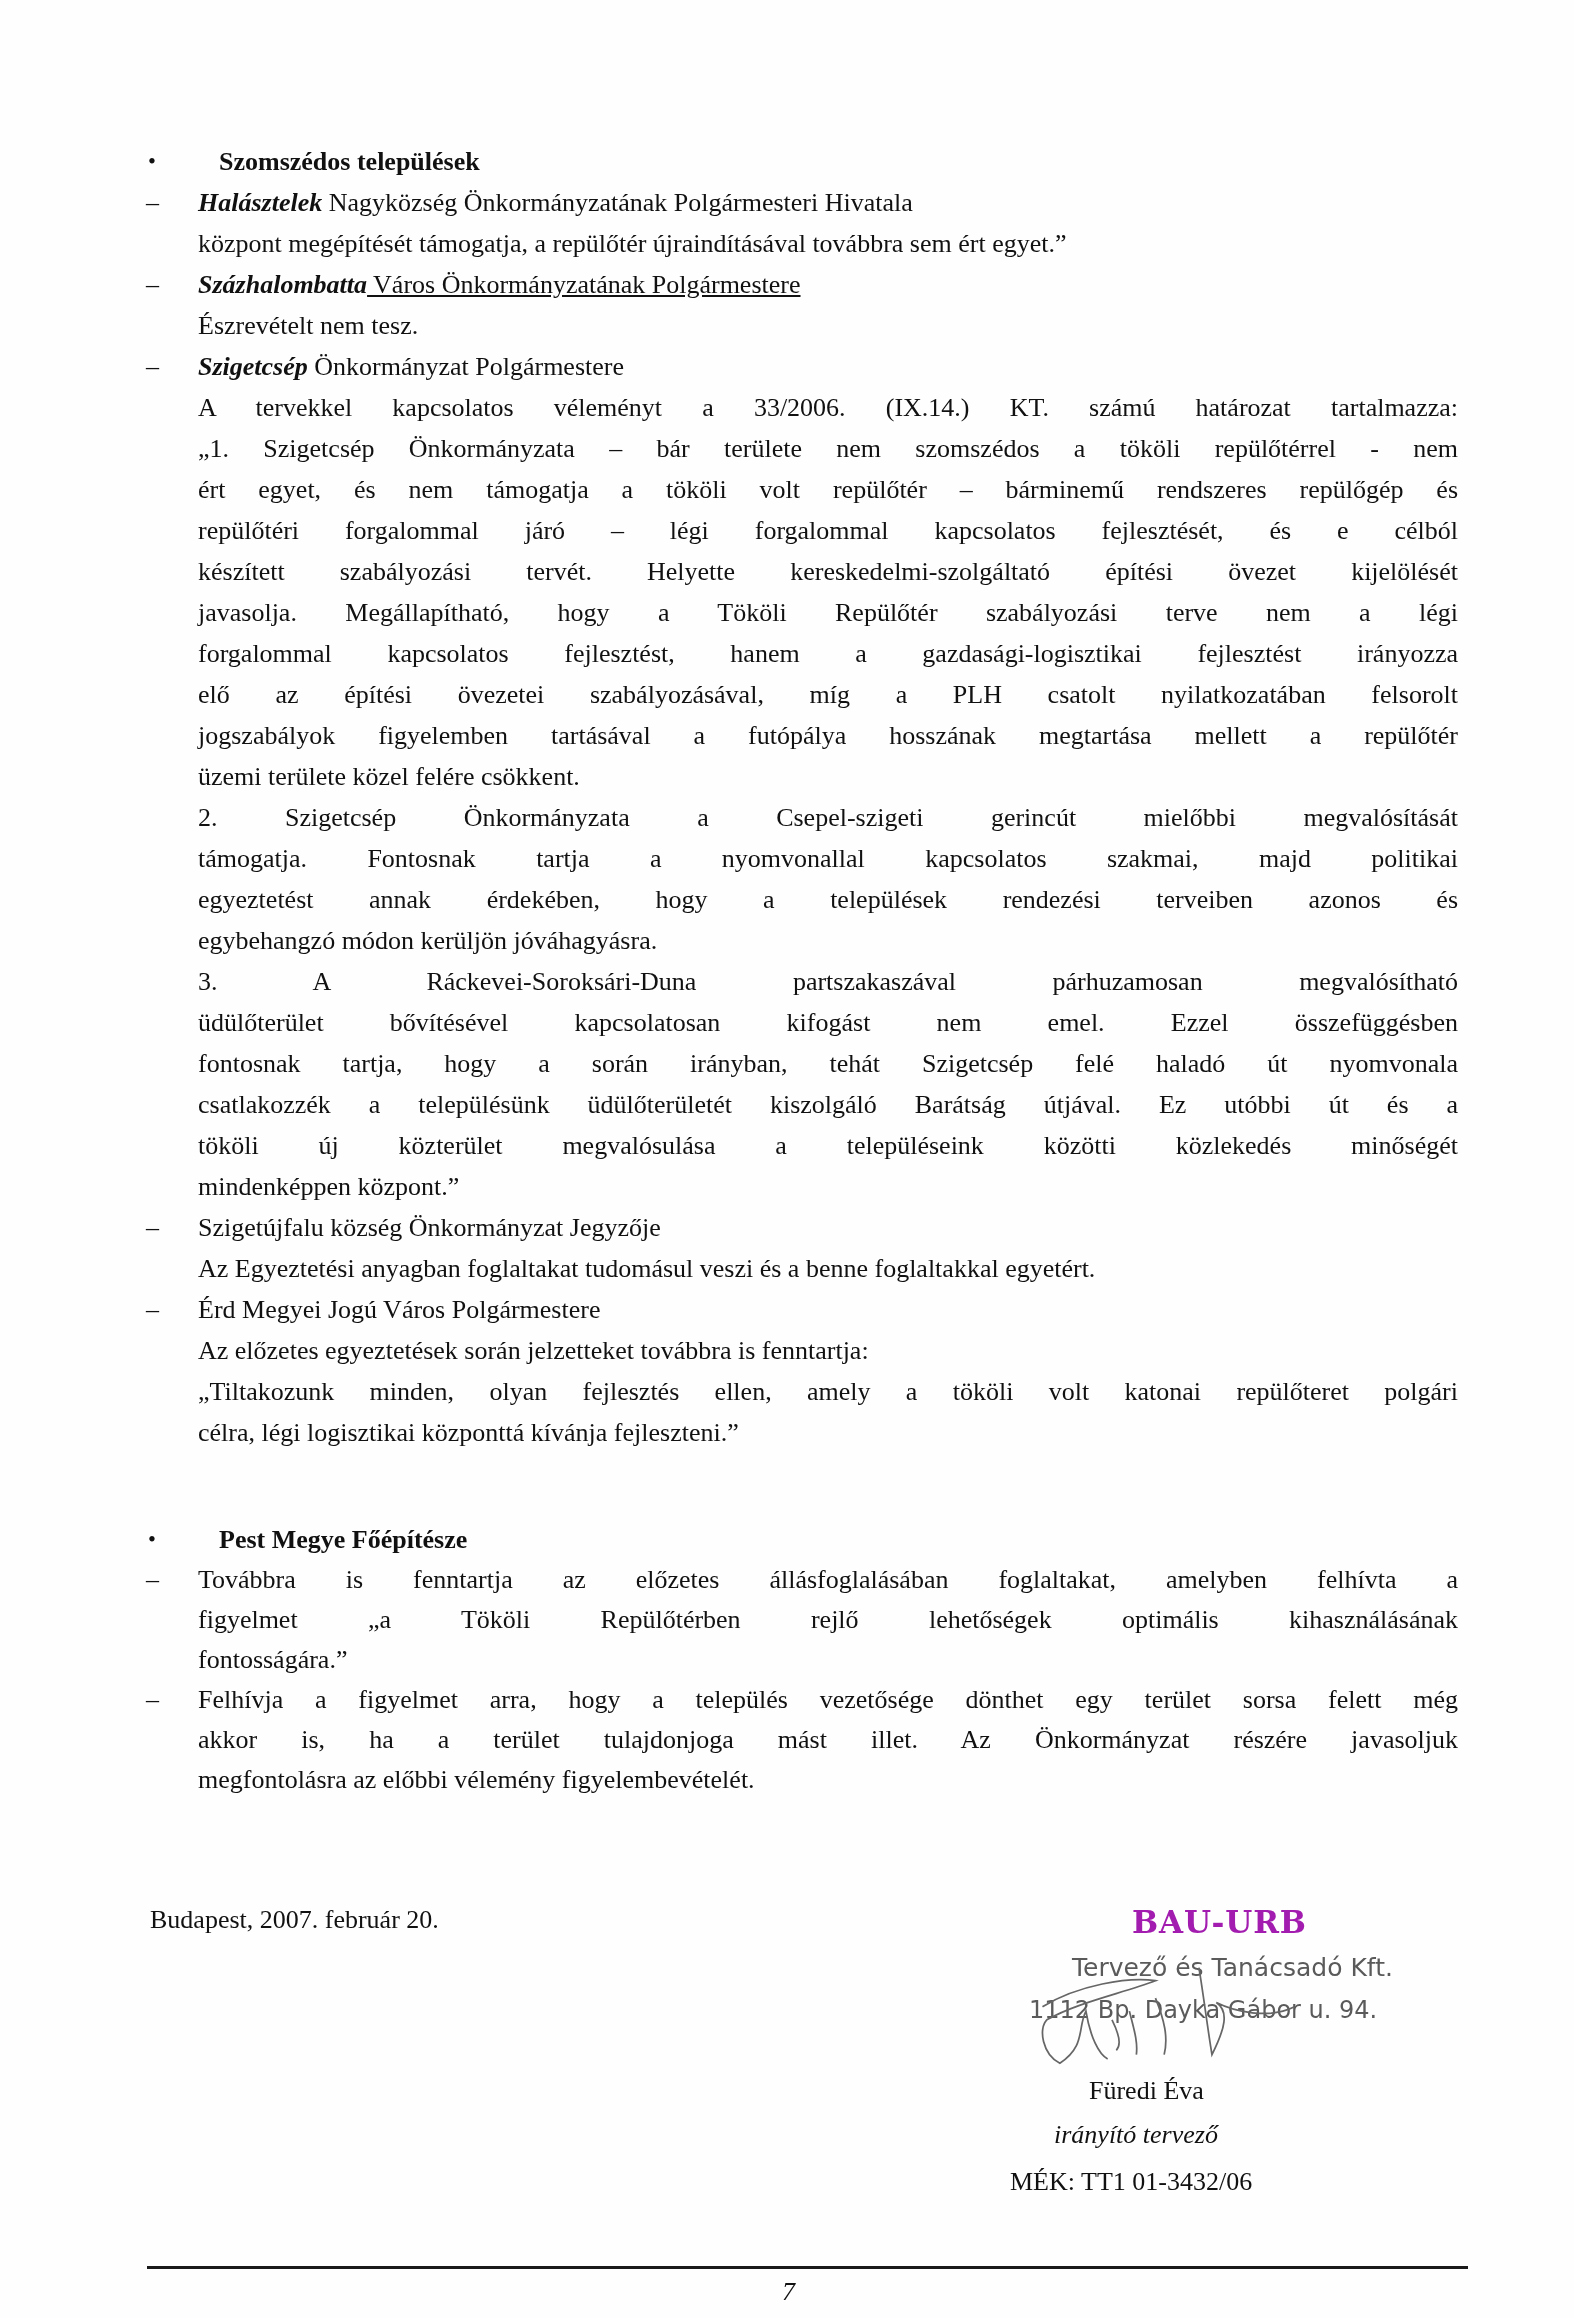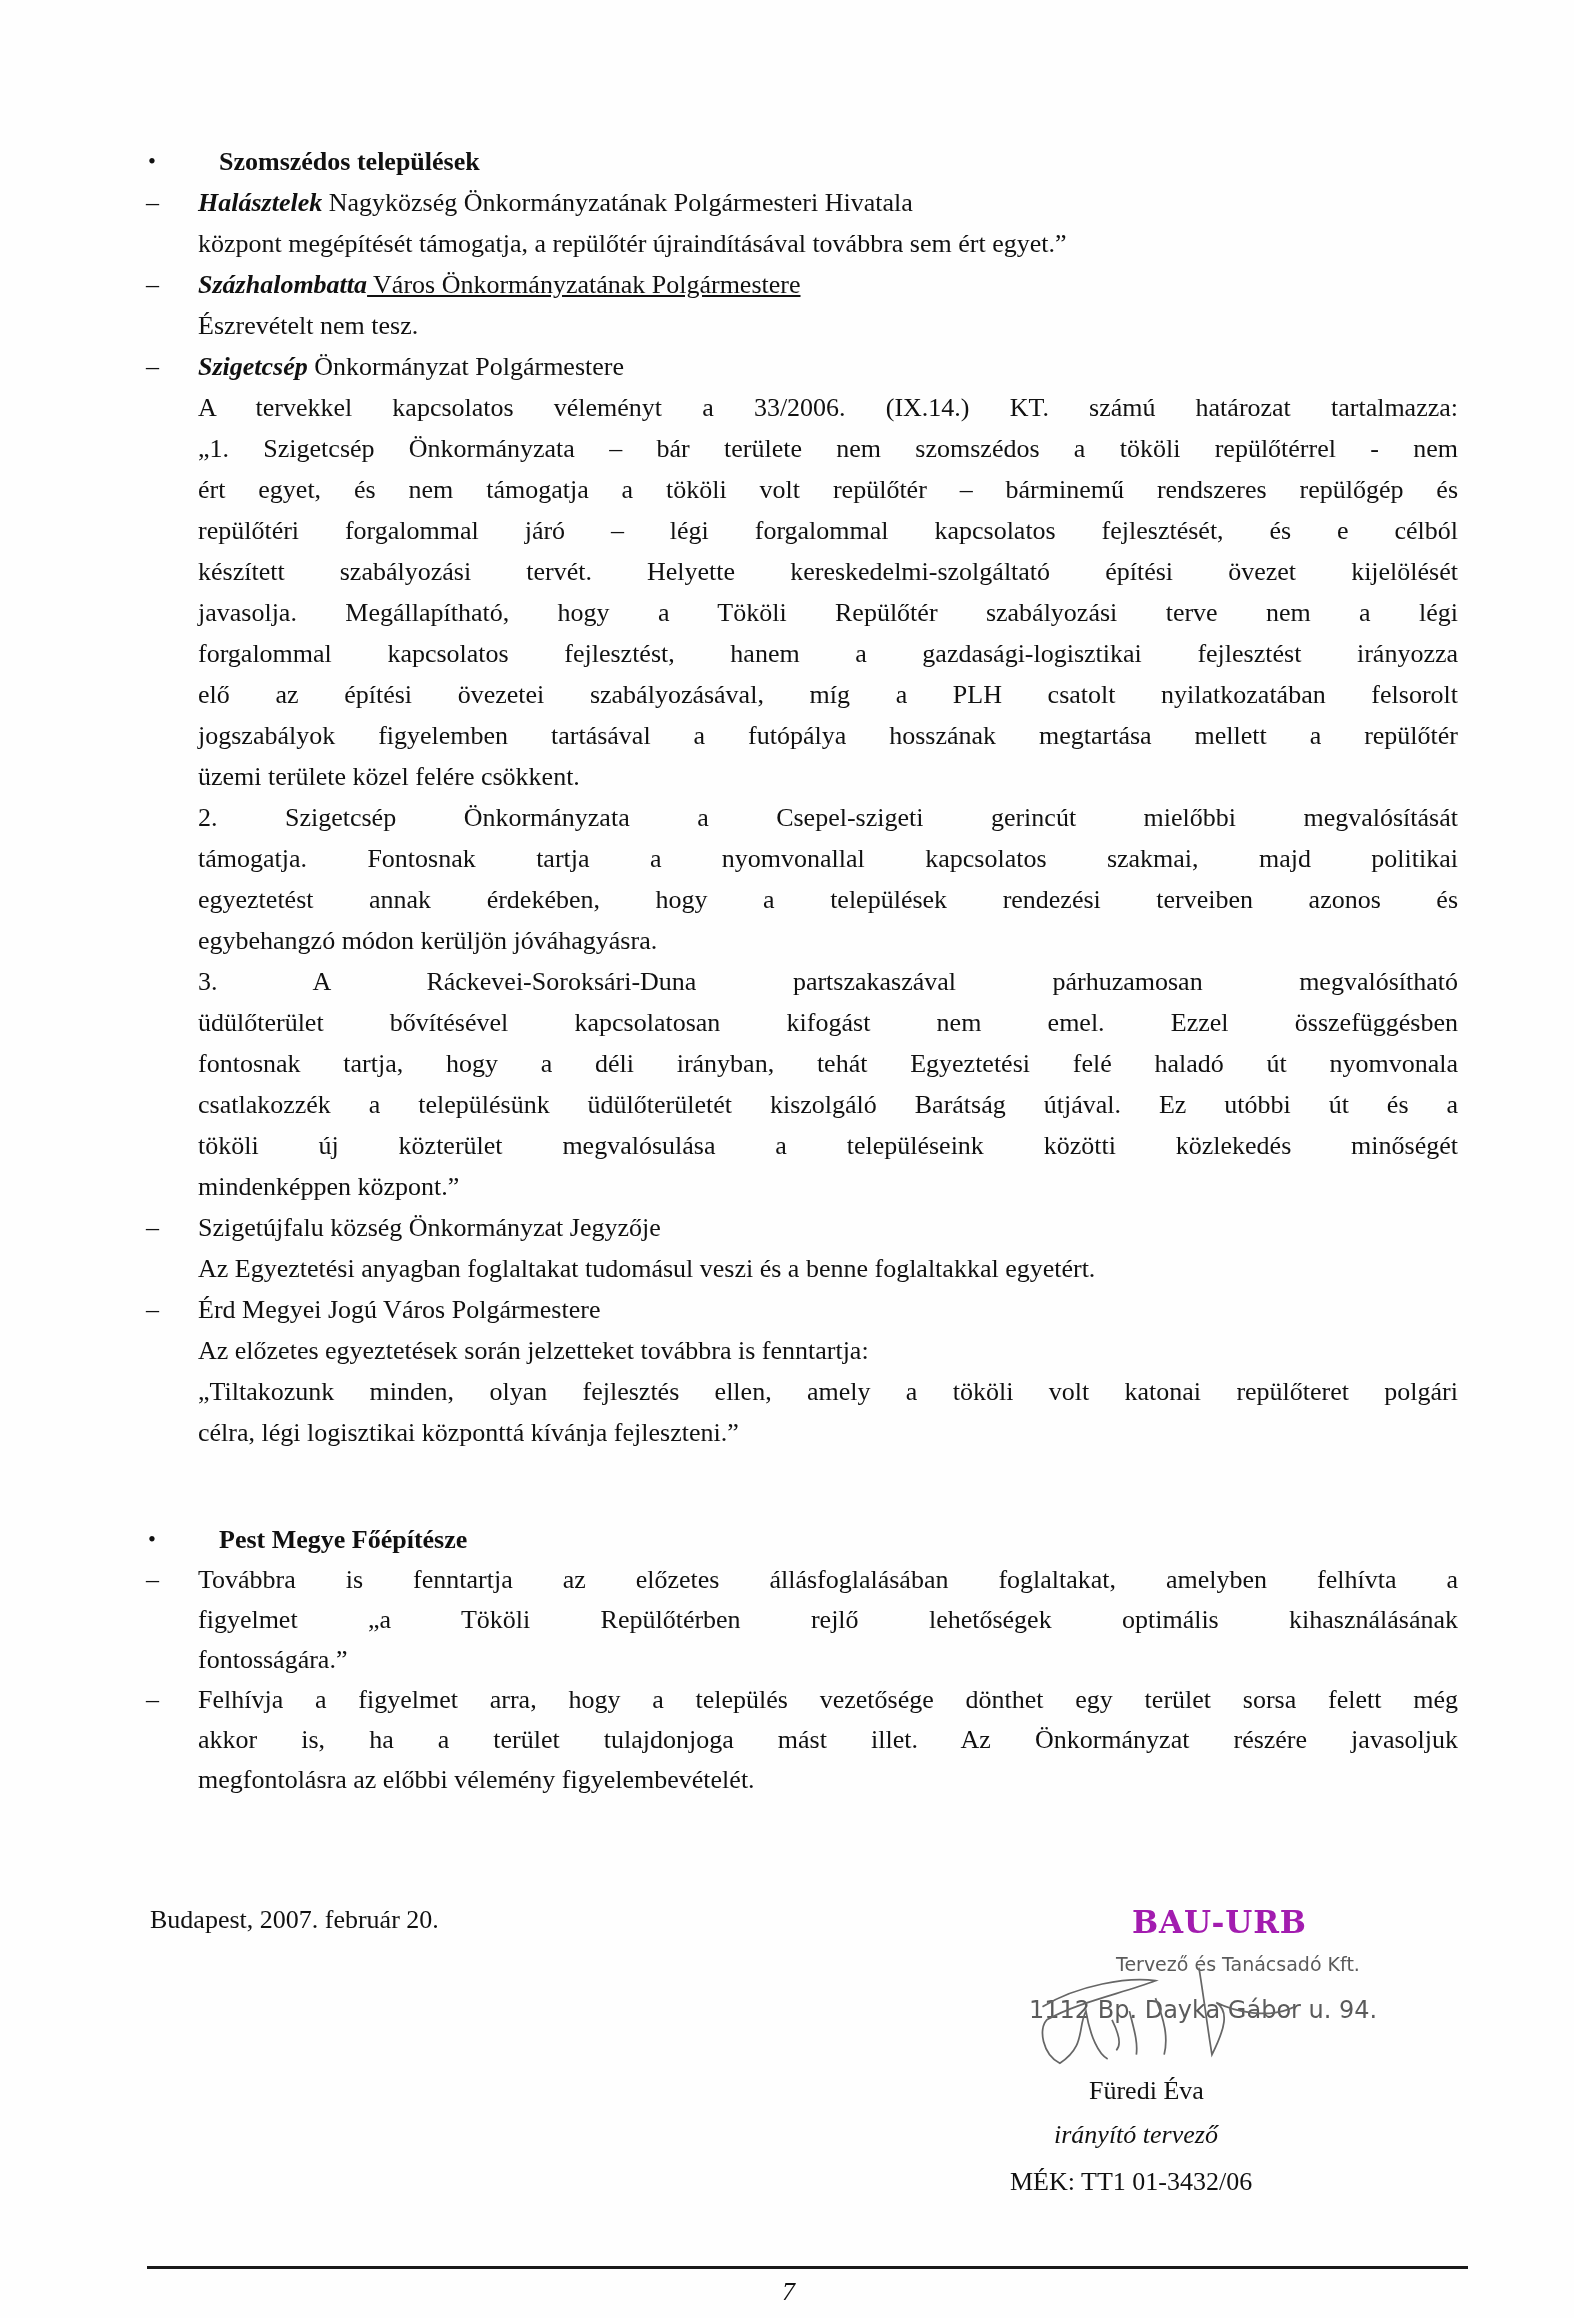--- a/index.html
+++ b/index.html
@@ -11,21 +11,21 @@
   .block2 .line { height:40px; line-height:40px; }
   .marker { position:absolute; left:146px; top:0; width:26px; text-align:left; }
   .marker.bullet { font-size:22.6px; left:148px; }
   .txt { position:absolute; left:198px; width:1260px; top:0; display:block; }
   .txt.justify { text-align:justify; text-align-last:justify; }
   .txt .ib { font-weight:bold; font-style:italic; }
   .heading { font-weight:bold;margin-left:21px; }
   .date { position:absolute; left:150px; top:1902px; font-size:26px; line-height:35px; }
   .stamp { position:absolute; color:#555; font-family:"DejaVu Sans", "Liberation Sans", sans-serif; white-space:nowrap; }
   .stamp-title { left:1132px; top:1904px; font-size:31px; font-weight:bold; font-family:"DejaVu Serif", serif; letter-spacing:0.9px; color:#a21caf; }
-  .stamp-line1 { left:1116px; top:1953px; font-size:19px; color:#5a5a5a; }
+  .stamp-line1 { left:1072px; top:1953px; font-size:25px; color:#5a5a5a; }
   .stamp-line2 { left:1029px; top:1996px; font-size:24px; color:#5a5a5a; }
   .signature { position:absolute; left:1025px; top:1959px; width:287px; height:113px; }
   .sig-block { position:absolute; font-size:26px; line-height:26px; white-space:nowrap; }
   .sig-name { left:1089px; top:2078px; }
   .sig-role { left:1054px; top:2122px;font-style:italic; }
   .sig-reg { left:1010px; top:2169px; }
   .footer-rule { position:absolute; left:147px; top:2266px; width:1321px; height:2.6px; background:#1a1a1a; }
   .page-number { position:absolute; left:782px; top:2274px; font-size:26px; font-style:italic; line-height:35px; }
 </style>
 </head>
@@ -99,21 +99,21 @@
         <div class="line">
           <span class="txt">egybehangzó módon kerüljön jóváhagyásra.</span>
         </div>
         <div class="line">
           <span class="txt justify">3. A Ráckevei-Soroksári-Duna partszakaszával párhuzamosan megvalósítható</span>
         </div>
         <div class="line">
           <span class="txt justify">üdülőterület bővítésével kapcsolatosan kifogást nem emel. Ezzel összefüggésben</span>
         </div>
         <div class="line">
-          <span class="txt justify">fontosnak tartja, hogy a déli irányban, tehát Egyeztetési felé haladó út nyomvonala</span>
+          <span class="txt justify">fontosnak tartja, hogy a során irányban, tehát Szigetcsép felé haladó út nyomvonala</span>
         </div>
         <div class="line">
           <span class="txt justify">csatlakozzék a településünk üdülőterületét kiszolgáló Barátság útjával. Ez utóbbi út és a</span>
         </div>
         <div class="line">
           <span class="txt justify">tököli új közterület megvalósulása a településeink közötti közlekedés minőségét</span>
         </div>
         <div class="line">
           <span class="txt">mindenképpen központ.”</span>
         </div>

